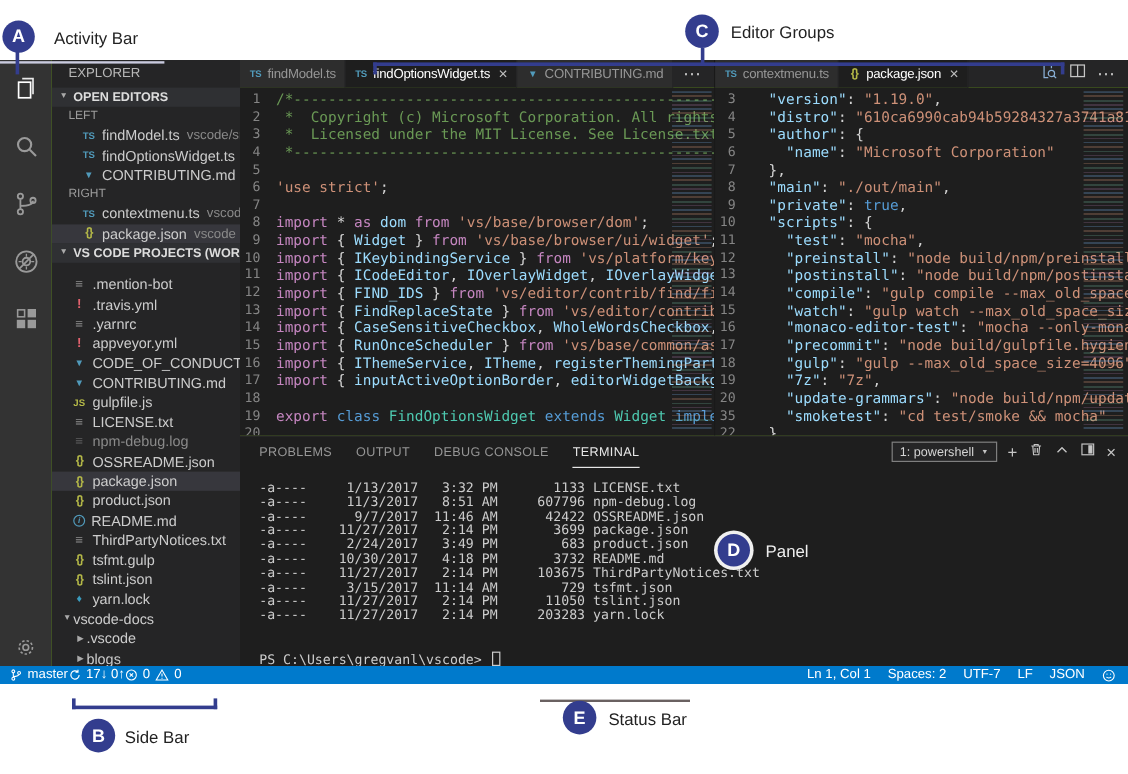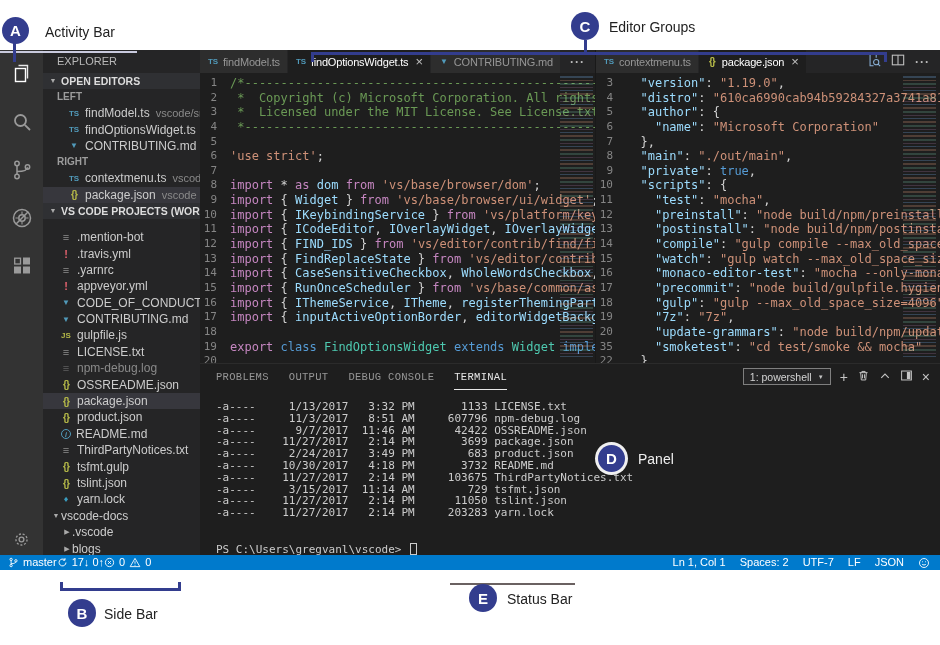--- a/index.html
+++ b/index.html
@@ -26,21 +26,21 @@
   .ab-gear { position:absolute; bottom:6px; left:0; width:43px; display:flex; justify-content:center; }
 
   
   .sidebar { position:absolute; left:43px; top:0; width:157px; height:505px; background:#252526; color:#cccccc;
              font-size:12px; overflow:hidden; }
   .sb-title { height:23px; line-height:23px; padding-left:14px; font-size:11px; color:#b8b8b8; }
   .sb-section { height:16px; line-height:16px; background:#2f3033; font-weight:bold; font-size:10.5px; color:#dddddd;
                 padding-left:5px; display:flex; align-items:center; white-space:nowrap; overflow:hidden; }
   .sb-section .tri { margin-right:3px; }
   .tri { color:#aaaaaa; font-size:7px; width:10px; flex:none; text-align:center; }
-  .oe-group-label { padding-left:14px; font-size:10px; font-weight:bold; color:#9d9d9d; height:16px; line-height:16px; }
+  .oe-group-label { padding-left:14px; font-size:10px; font-weight:normal; color:#9d9d9d; height:16px; line-height:16px; }
   .sb-row { height:16.4px; display:flex; align-items:center; white-space:nowrap; overflow:hidden; }
   .oe-row { padding-left:25px; }
   .tree-row { padding-left:17px; }
   .tree-row.folder { padding-left:8px; }
   .tree-row.child { padding-left:19px; }
   .sb-row .fi { margin-right:5px; }
   .sb-name { color:#cccccc; }
   .sb-detail { color:#8a8a8a; margin-left:6px; font-size:11px; }
   .sb-row.selected { background:#37373d; }
   .sb-row.dim .sb-name { color:#8a8a8a; }
@@ -91,21 +91,21 @@
         rgba(110,165,220,.30) 0px 1.5px, rgba(0,0,0,0) 1.5px 3.5px,
         rgba(214,150,118,.28) 3.5px 5px, rgba(0,0,0,0) 5px 7.5px,
         rgba(120,200,170,.24) 7.5px 9px, rgba(0,0,0,0) 9px 11px,
         rgba(197,134,192,.22) 11px 12px, rgba(0,0,0,0) 12px 14px); }
   #editor-left  .minimap { right:2px; }
   #editor-right .minimap { right:4px; }
 
   
   .panel { position:absolute; left:0; top:313px; width:740px; height:192px; background:#1e1e1e; border-top:1px solid #2b2b2b; }
   .panel-header { height:26px; display:flex; align-items:center; padding:0 10px 0 16px; }
-  .panel-tab { font-size:10.5px; color:#969696; margin-right:20px; height:26px; line-height:26px; letter-spacing:.3px;font-family:Liberation Mono, monospace; }
+  .panel-tab { font-size:10.5px; color:#969696; margin-right:20px; height:26px; line-height:26px; letter-spacing:.3px; }
   .panel-tab.active { color:#e7e7e7; border-bottom:1px solid #e7e7e7; }
   .panel-controls { margin-left:auto; display:flex; align-items:flex-start; gap:9px; color:#c5c5c5; }
   .term-select { display:flex; align-items:center; gap:6px; border:1px solid #7f7f7f; background:#252526; color:#d4d4d4;
                  font-size:10.5px; padding:0 6px; height:17px; }
   .term-select .dd-arrow { font-size:6px; color:#c5c5c5; }
   .pc-glyph { font-size:14px; line-height:14px; color:#c5c5c5; }
   #terminal { position:absolute; left:16px; top:37px; font-family:"DejaVu Sans Mono",monospace; font-size:11px;
               line-height:11.8px; color:#cccccc; white-space:pre; }
   .cursor { display:inline-block; width:7px; height:12px; border:1px solid #cccccc; vertical-align:-2px; margin-left:2px; }
 

